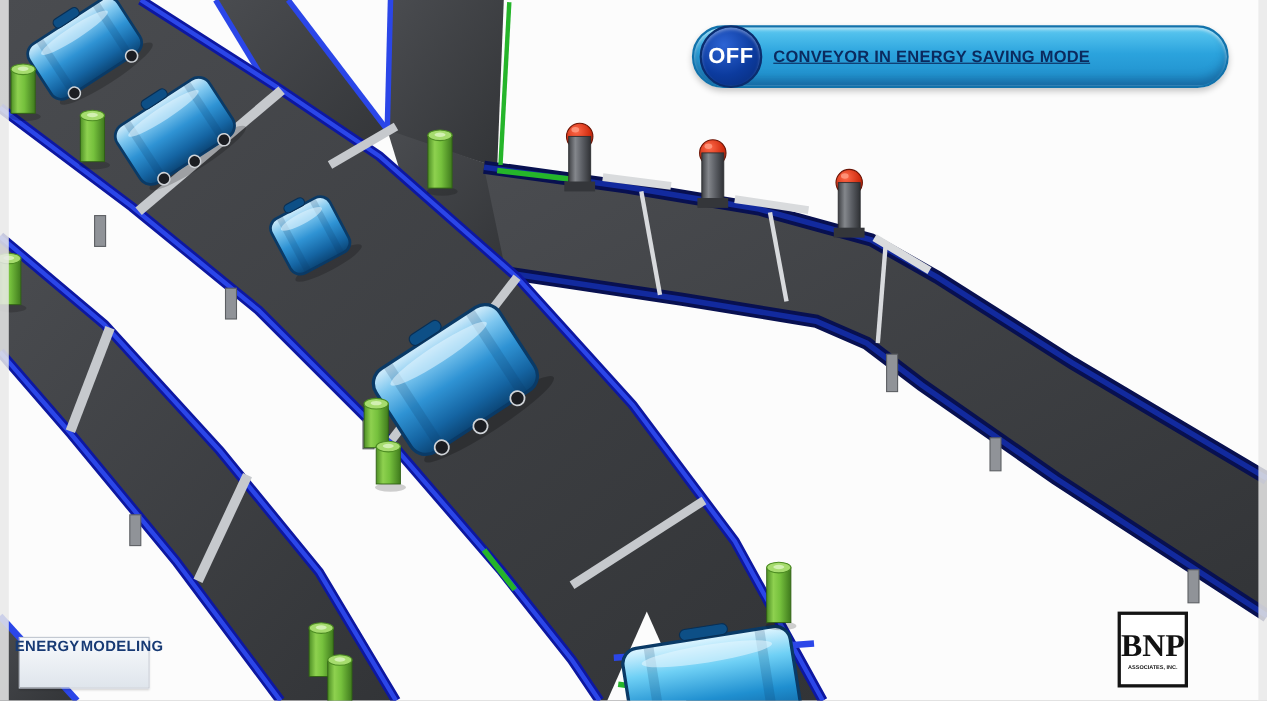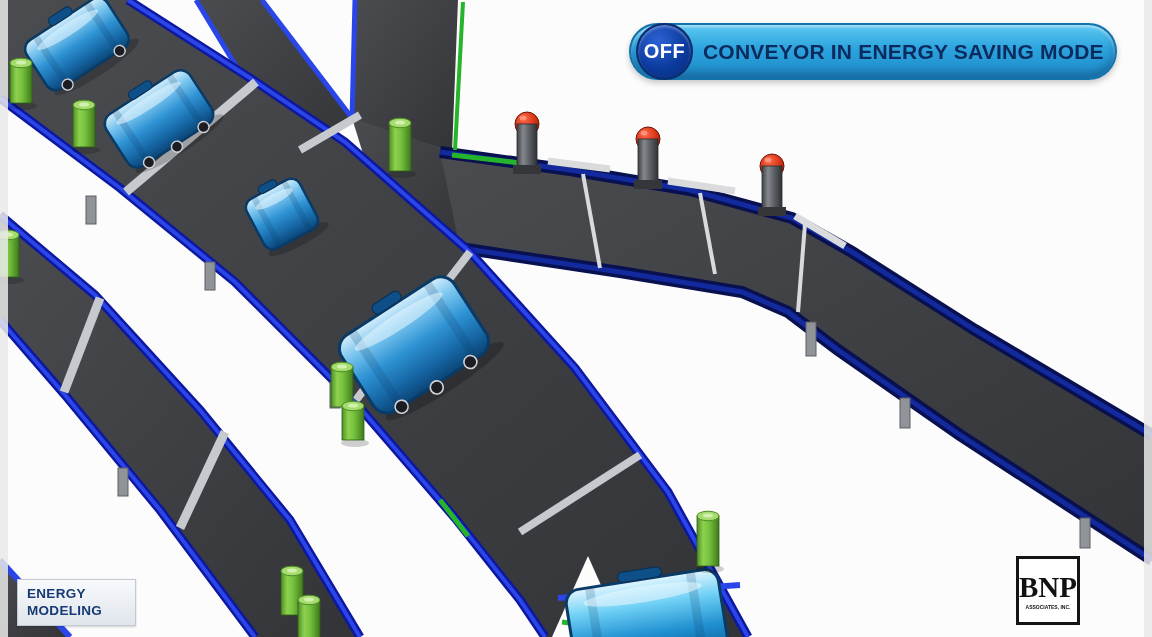--- a/index.html
+++ b/index.html
@@ -21,30 +21,30 @@
   }
   .off-circle {
     width:57px; height:57px; min-width:57px; margin-left:5px; border-radius:50%;
     background:radial-gradient(circle at 38% 30%, #2c63d4 0%, #0c3b9e 55%, #072a77 100%);
     border:2px solid #0a2d6e;
     box-shadow: inset 0 2px 3px rgba(255,255,255,.35);
     display:flex; align-items:center; justify-content:center;
     color:var(--offText,#ffffff); font-weight:bold; font-size:20px; letter-spacing:.5px;
   }
   .banner-msg {
-    flex:1; text-align:right; padding:0 20px 0 10px; white-space:nowrap;
-    color:var(--bannerText,#0b2a5e); font-weight:bold; font-size:21px; letter-spacing:.2px;
+    flex:1; text-align:left; padding:0 20px 0 10px; white-space:nowrap;
+    color:var(--bannerText,#0b2a5e); font-weight:bold; font-size:15px; letter-spacing:.2px;text-decoration:underline;
   }
 
   
   .energy-label {
     position:absolute; left:17px; top:579px; width:119px; height:47px; z-index:5;
     background:linear-gradient(180deg,#f8fafc,#dfe5ec);
     border:1px solid #c3c9d2; box-shadow:0 1px 2px rgba(0,0,0,.18);
-    display:flex; flex-direction:column; justify-content:center; padding-left:9px; gap:1px;
+    display:flex; flex-direction:row; justify-content:center; padding-left:9px; gap:1px;
   }
   .energy-label span {
     color:var(--labelText,#173a74); font-weight:bold; font-size:13.5px;
     line-height:1.2; letter-spacing:.3px;
   }
 
   
   .bnp-logo {
     position:absolute; left:1016px; top:556px; width:64px; height:69px; z-index:5;
     background:#ffffff; border:3px solid #141414;

